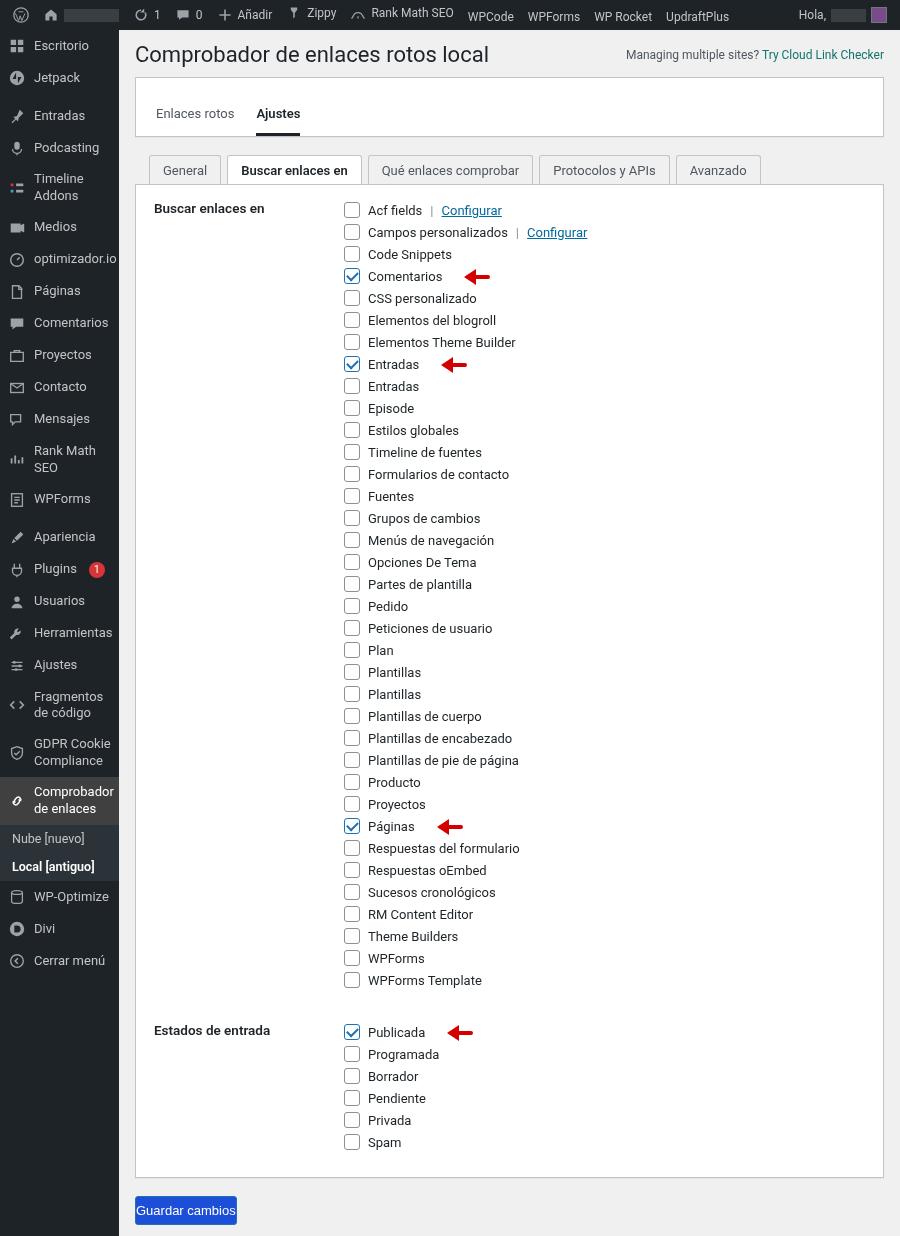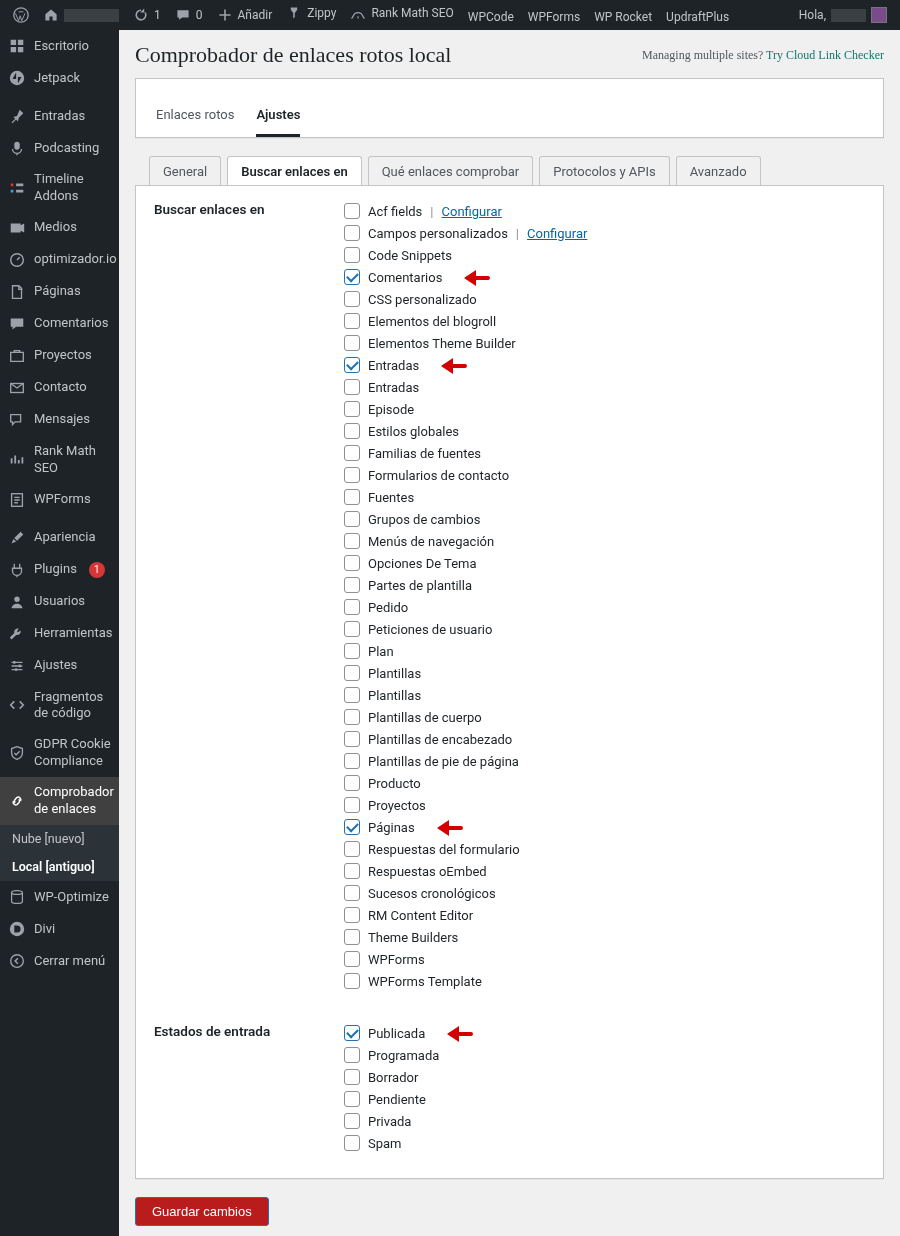--- a/index.html
+++ b/index.html
@@ -94,21 +94,21 @@
     margin-left:4px;
   }
 
   
   #main {
     flex:1;
     padding: 12px 16px 30px 16px;
     min-width:0;
   }
   #title-row{
-    display:flex; align-items:center; gap:18px; margin-bottom:10px;font-family:Liberation Serif, serif;
+    display:flex; align-items:center; gap:18px; margin-bottom:10px;
   }
   h1 {
     font-size:22px; font-weight:400; color:#1d2327;
   }
   #title-row .spacer{flex:1;}
   #title-row .meta{ font-size:12px; color:#50575e;}
   #title-row .meta a{ color:#0f766e; text-decoration:none;}
 
   
   .card {
@@ -214,25 +214,25 @@
   .arrow::after{
     content:"";
     position:absolute; left:0; top:-2px;
     border:8px solid transparent;
     border-right:12px solid #d40000;
   }
 
   
   #save-row{ margin-top:18px;}
   .button-primary{
-    background:#b91c1c;
+    background:#1d4ed8;
     border:1px solid #2271b1;
     color:#fff;
     font-size:13px;
-    padding:6px 16px;
+    padding:6px 0;
     border-radius:3px;
     cursor:pointer;
   }
 
 </style>
 </head>
 <body>
 
 <div id="adminbar">
   <span class="ab-item">
@@ -540,21 +540,21 @@
             <label class="opt">
               <input type="checkbox" style="">
               <span>Episode</span>
             </label>
             <label class="opt">
               <input type="checkbox" style="">
               <span>Estilos globales</span>
             </label>
             <label class="opt">
               <input type="checkbox" style="">
-              <span>Familias de fuentes</span>
+              <span>Timeline de fuentes</span>
             </label>
             <label class="opt">
               <input type="checkbox" style="">
               <span>Formularios de contacto</span>
             </label>
             <label class="opt">
               <input type="checkbox" style="">
               <span>Fuentes</span>
             </label>
             <label class="opt">

